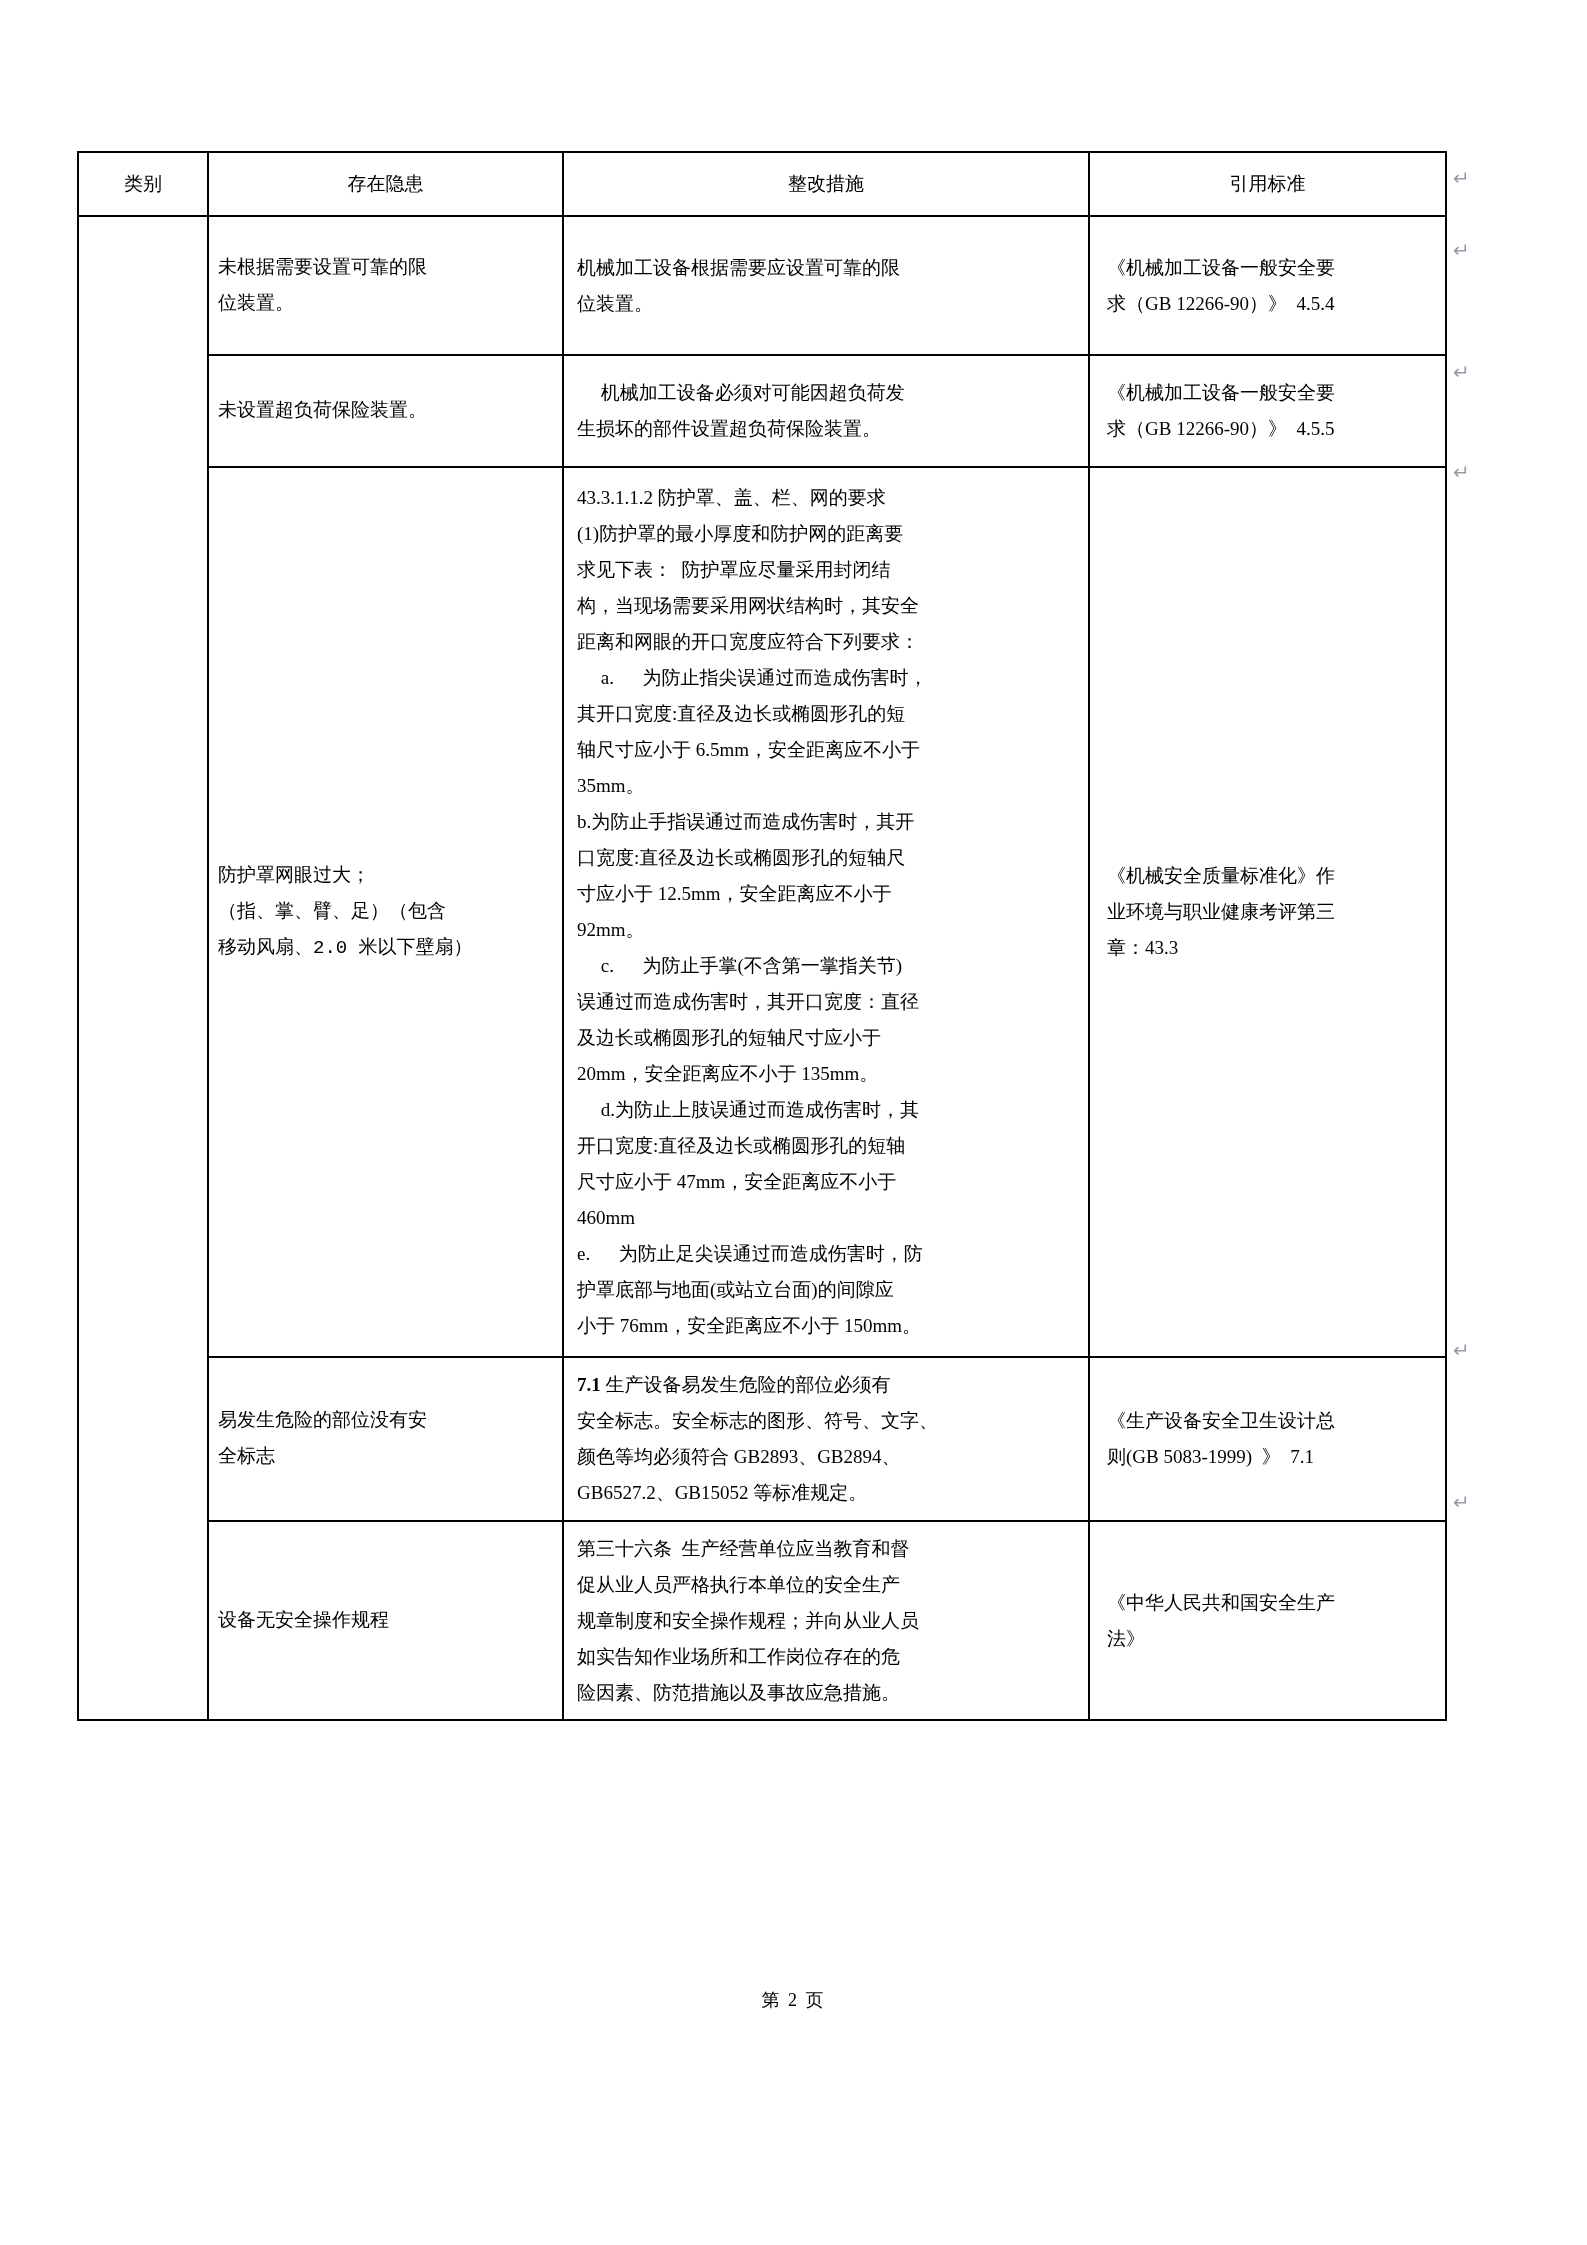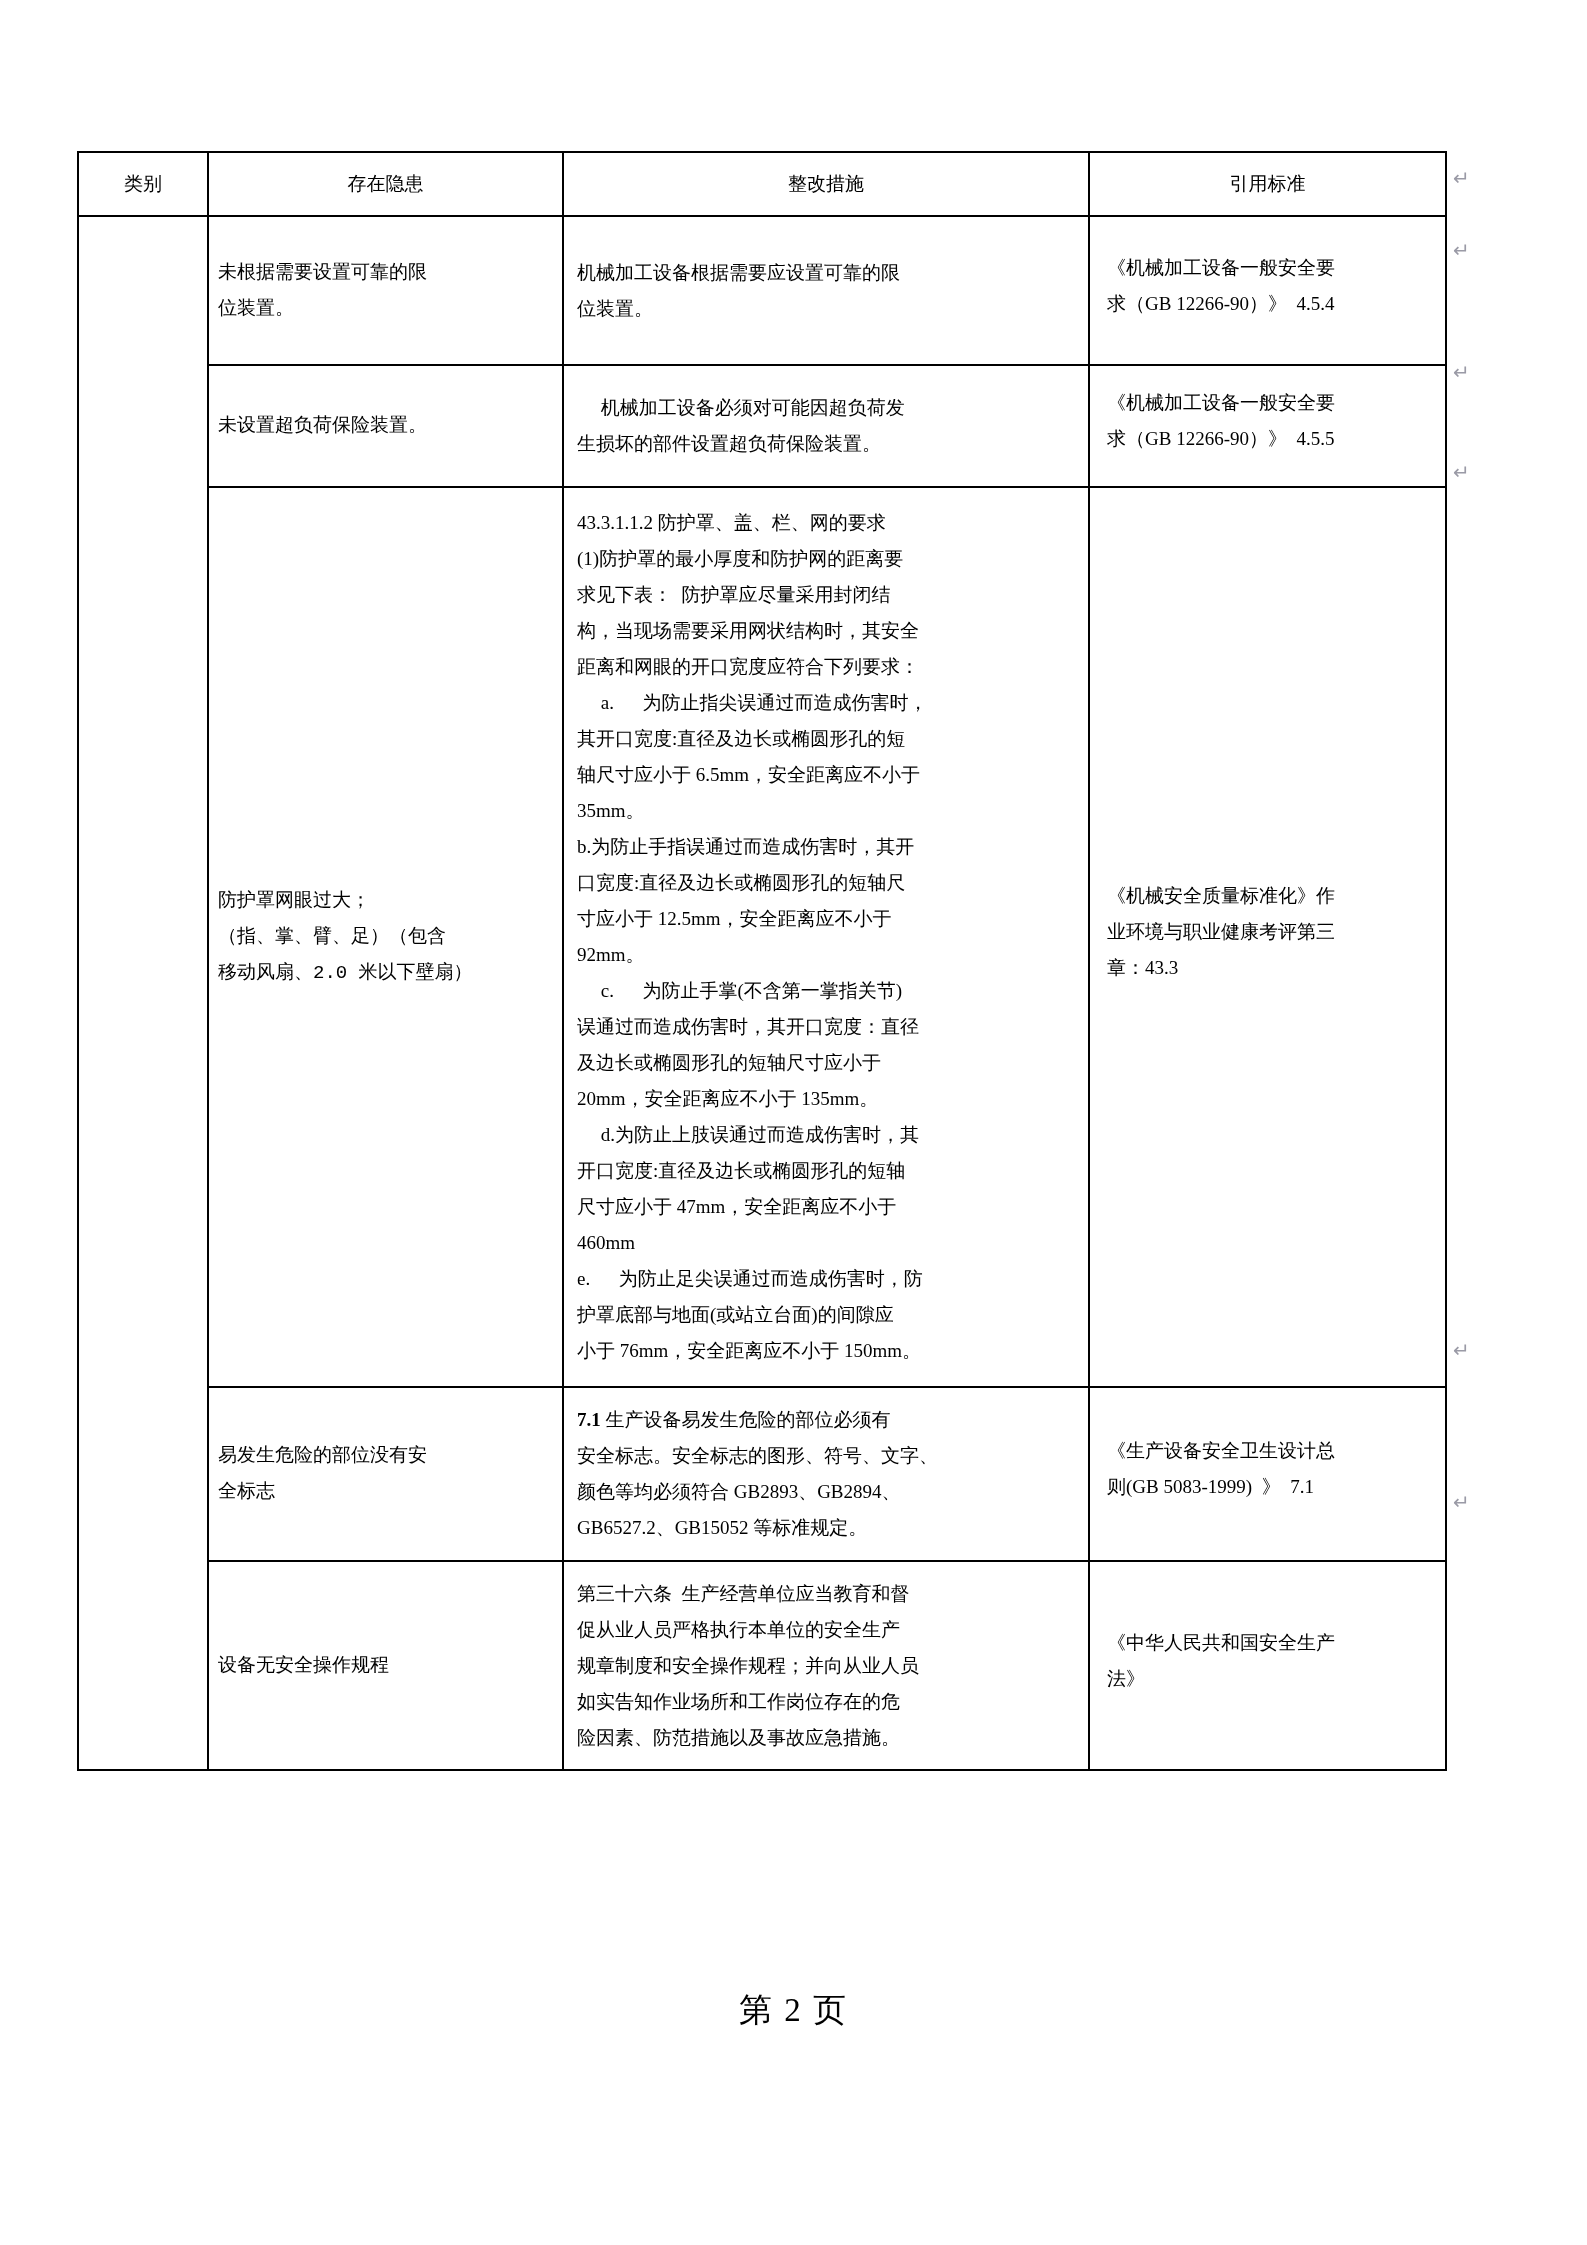--- a/index.html
+++ b/index.html
@@ -24,39 +24,39 @@
     line-height: 36px;
     font-weight: normal;
     vertical-align: middle;
     overflow: hidden;
   }
   .doc-table th { text-align: center; height: 60px; }
   .cell-text { white-space: pre-wrap; word-break: break-all; }
   td.col-category { }
   td.col-hazard  { padding: 6px 4px 6px 9px; font-family: Liberation Mono, monospace; }
   td.col-measure { padding: 6px 5px 6px 13px; }
-  td.col-standard{ padding: 6px 6px 16px 17px; }
+  td.col-standard{ padding: 6px 6px 6px 17px; }
   tr.row-1 td { height: 125px; }
   tr.row-2 td { height: 98px;  }
   tr.row-3 td { height: 876px; }
   tr.row-4 td { height: 150px; }
   tr.row-5 td { height: 185px; }
   .para-mark {
     position: absolute;
     font-size: 20px;
     color: #9a9aa6;
     font-family: "DejaVu Sans", sans-serif;
     line-height: 20px;
   }
   .page-footer {
     position: absolute;
     left: 0; right: 0;
     top: 1988px;
     text-align: center;
-    font-size: 33px;
+    font-size: 18px;
     letter-spacing: 2px;
   }
   b.lead { font-weight: bold; }
 </style>
 </head>
 <body>
 
 <table class="doc-table">
   <colgroup>
     <col style="width:130px">

